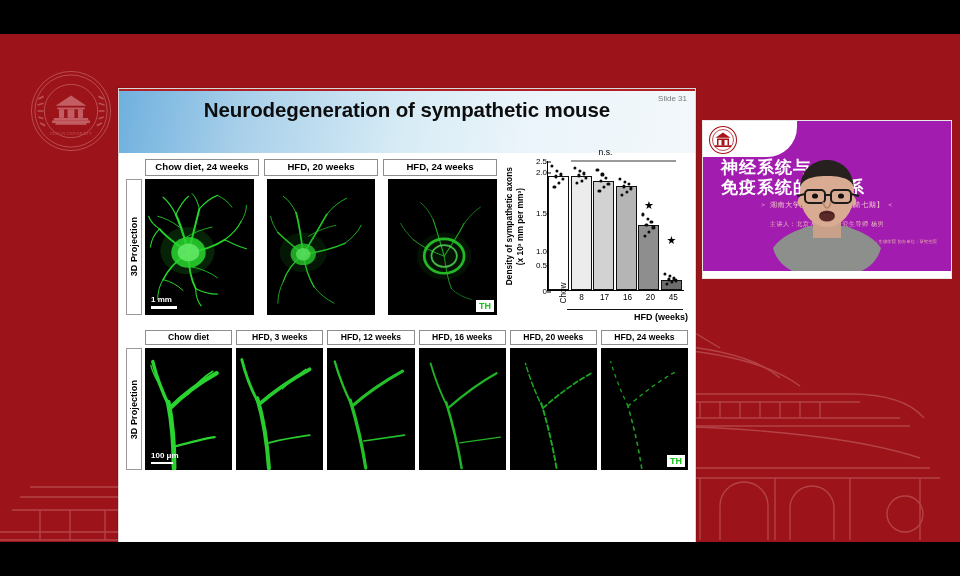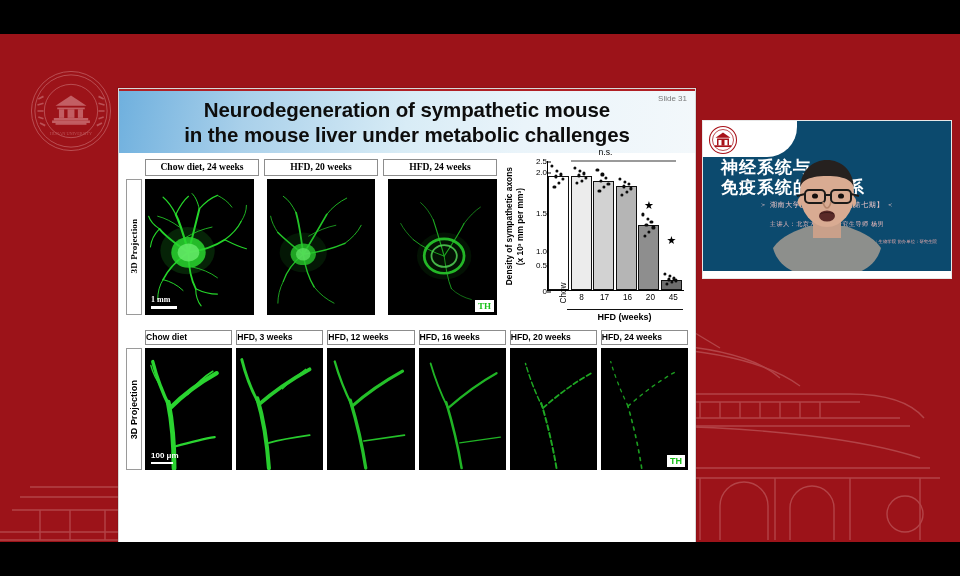--- a/index.html
+++ b/index.html
@@ -53,21 +53,21 @@
   .slide-no {
     position:absolute; right:8px; top:3px; font-size:8px; color:#7a7a7a;
     font-weight:normal;
   }
 
   
   .fig { position:relative; padding:6px 7px 4px 7px; }
 
   
   .top-block { display:flex; gap:6px; }
-  .panelsA { flex:0 0 371px;font-family:Liberation Serif, serif; }
+  .panelsA { flex:0 0 371px; }
   .rowhdr { display:flex; gap:5px; margin-left:19px; }
   .cap {
     flex:1; text-align:center; font-size:9.6px; font-weight:bold; color:#000;
     border:1px solid #8d8d8d; background:#fff; padding:2px 0 2px; line-height:1.1;
   }
   .imgrowwrap { display:flex; margin-top:3px; }
   .vlabel {
     flex:0 0 16px; border:1px solid #9a9a9a; background:#fff; margin-right:3px;
     display:flex; align-items:center; justify-content:center;
   }
@@ -113,41 +113,41 @@
   .nsbar { position:absolute; left:44px; right:8px; top:-1px; height:1.6px; background:#9a9a9a; }
   .nstxt { position:absolute; left:0; right:0; top:-14px; text-align:center; font-size:8.6px; }
   .xlabels { position:absolute; left:43px; right:4px; top:134px; display:flex; gap:1.5px; }
   .xl { flex:1; text-align:center; font-size:8.2px; }
   .xl.rot { position:relative; }
   .xl.rot span {
     position:absolute; left:50%; top:0; transform:translateX(-50%) rotate(-90deg);
     transform-origin:center top; white-space:nowrap; font-size:8.2px;
   }
   .hfdline { position:absolute; left:62px; right:5px; top:150px; height:1.4px; background:#111; }
-  .hfdtxt { position:absolute; left:56px; right:0; top:153px; text-align:center; font-size:9px; font-weight:bold; }
+  .hfdtxt { position:absolute; left:56px; right:0; top:153px; text-align:right; font-size:9px; font-weight:bold; }
 
   
   .bot-block { margin-top:8px; }
   .rowhdr6 { display:flex; gap:4px; margin-left:19px; }
   .cap6 {
-    flex:1; font-size:8.6px; font-weight:bold; color:#000;
+    flex:1; text-align:center; font-size:8.6px; font-weight:bold; color:#000;
     border:1px solid #8d8d8d; background:#fff; padding:2px 0; line-height:1.1;
   }
   .imgrow6 { flex:1; display:flex; gap:4px; }
 
   .footnote { margin-top:5px; text-align:right; padding-right:10px; font-size:9.4px; }
   .footnote b { font-weight:bold; }
   .footnote i { font-style:italic; }
 
   
   #video {
     position:absolute; left:702px; top:86px; width:250px; height:159px;
     background:#fff; border:1px solid #e8e8e8; overflow:hidden;
   }
-  .vid-inner { position:absolute; inset:0; background:#0c4a6e; }
+  .vid-inner { position:absolute; inset:0; background:#a21caf; }
   .vid-logo { position:absolute; left:5px; top:4px; width:30px; height:30px; background:#fff; border-radius:2px; }
   .vid-logo svg { width:100%; height:100%; }
   .vid-white-corner {
     position:absolute; left:0; top:0; width:94px; height:36px; background:#fff;
     border-bottom-right-radius:30px;
   }
   .vid-cn1 {
     position:absolute; left:18px; top:36px; width:214px;
     font-size:17px; font-weight:bold; color:#fff; line-height:1.18;
     font-family:"DejaVu Sans", sans-serif; letter-spacing:1px;
@@ -254,21 +254,20 @@
       </svg>
     </div>
     <div class="bld-text">HUNAN UNIVERSITY</div>
 
     <div id="slide">
 
       <div class="title-band">
         <div class="slide-no">Slide 31</div>
         <h1>
           <span>Neurodegeneration of sympathetic mouse</span><br>
-          <span>in the mouse liver under metabolic challenges</span>
         </h1>
       </div>
 
       <div class="fig">
 
         <div class="top-block">
 
           <div class="panelsA">
             <div class="rowhdr">
               <div class="cap">Chow diet, 24 weeks</div>

